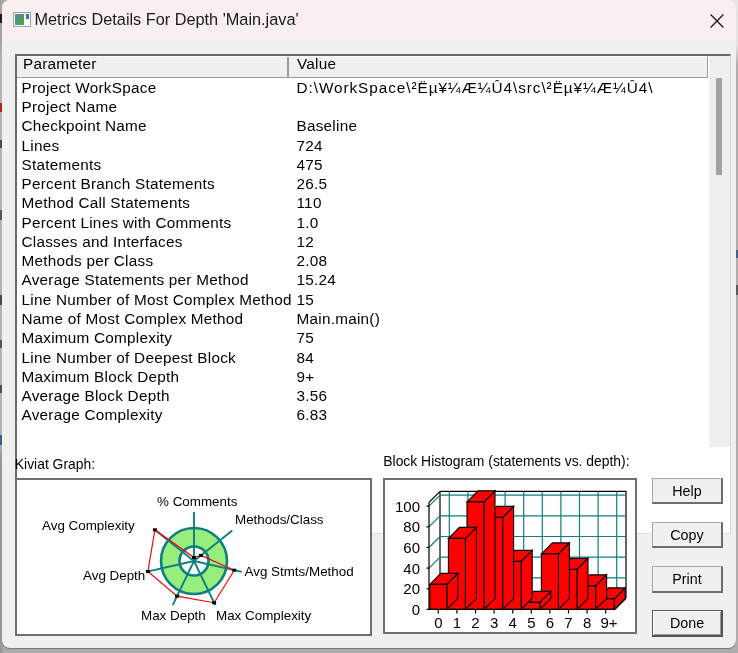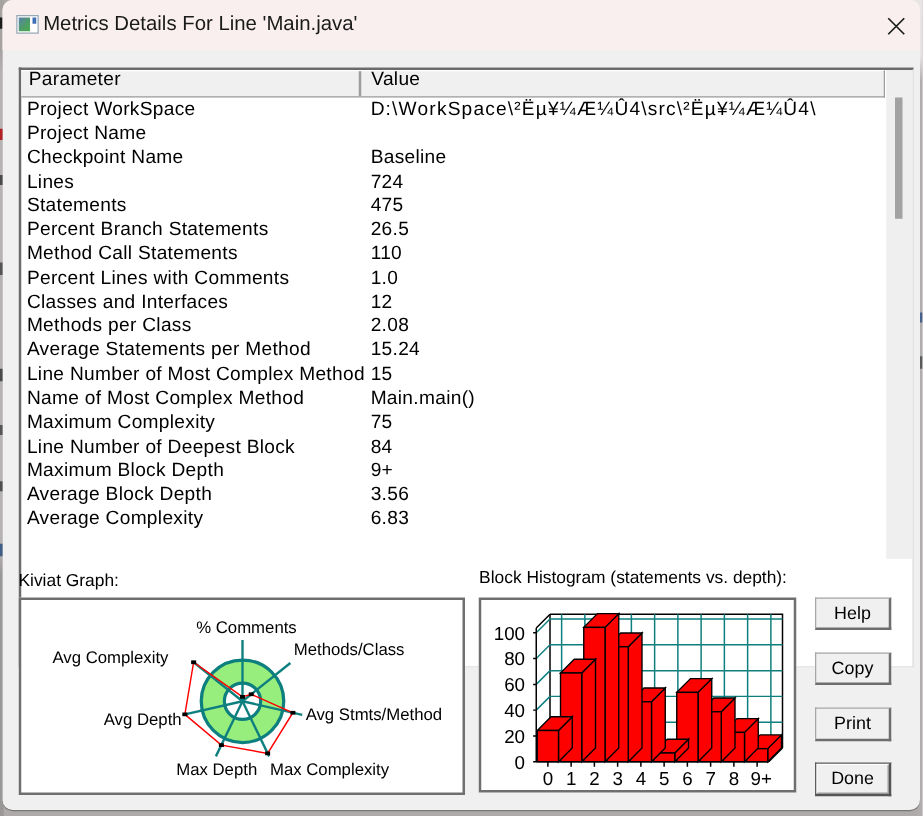--- a/index.html
+++ b/index.html
@@ -33,21 +33,21 @@
 .row .c2 { position:absolute; left:279.5px; top:0; } .row .c2.ls { letter-spacing:0.95px; }
 .sbar { position:absolute; left:691.5px; top:0; width:21px; height:391px; background:#efefef; }
 .sbar .thumb { position:absolute; left:7.2px; top:22px; width:6.8px; height:97.5px; background:#a2a2a2; }
 .lab { position:absolute; font-size:13.9px; color:#000; }
 .kbox { position:absolute; left:15px; top:478px; width:357px; height:158px; background:#fff;
   border:2px solid #6f6f6f; }
 .hbox { position:absolute; left:383px; top:478px; width:253.5px; height:156px; background:#fff;
   border:2px solid #6f6f6f; }
 .klab { position:absolute; font-size:13.4px; color:#000; white-space:nowrap; }
 svg text { font-family:"Liberation Sans", sans-serif; }
-.btn { position:absolute; left:652px; width:61px; height:26.5px; background:#f1f0f0;
+.btn { position:absolute; left:652px; width:71px; height:26.5px; background:#f1f0f0;
   border:1px solid #a6a6a6; border-right:2px solid #6d6d6d; border-bottom:2px solid #6d6d6d;
   text-align:center; line-height:24.5px; font-size:14.3px; color:#000; }
 .btn.def { height:27.5px; border:1.5px solid #5c5c5c; border-right:2.5px solid #545454; border-bottom:2.5px solid #545454;
   box-shadow: inset 1px 1px 0 #fdfdfd, inset -1px -1px 0 #9a9a9a; line-height:24px; }
 </style></head>
 <body>
 <div class="lstrip"></div>
 <div class="rstrip"></div>
 <div class="tr-bg"></div>
 <div class="dlg"></div>
@@ -59,21 +59,21 @@
 <div style="position:absolute;left:0;top:340px;width:2px;height:8px;background:#565656"></div>
 <div style="position:absolute;left:0;top:385px;width:2px;height:8px;background:#4f4f4f"></div>
 <div style="position:absolute;left:0;top:435px;width:2px;height:10px;background:#3e5e86"></div>
 <div style="position:absolute;left:735.5px;top:250px;width:2.5px;height:8px;background:#46628c"></div>
 <div style="position:absolute;left:735.5px;top:285px;width:2.5px;height:10px;background:#5a5a5a"></div>
 <div class="title"></div>
 <div class="icon">
     <div class="g"></div>
     <div class="b"></div>
   </div>
-<div class="ttext">Metrics Details For Line 'Main.java'</div>
+<div class="ttext">Metrics Details For Depth 'Main.java'</div>
 <svg class="xbtn" viewBox="0 0 18 18">
     <path d="M2.6 2.6 L15.4 15.4 M15.4 2.6 L2.6 15.4" stroke="#1c1c1c" stroke-width="1.35" fill="none"></path>
   </svg>
 <div class="list">
   <div class="hdr">
       <span class="h1">Parameter</span>
       <span class="h2">Value</span>
       <span class="sep"></span>
     </div>
   <div class="rows">

